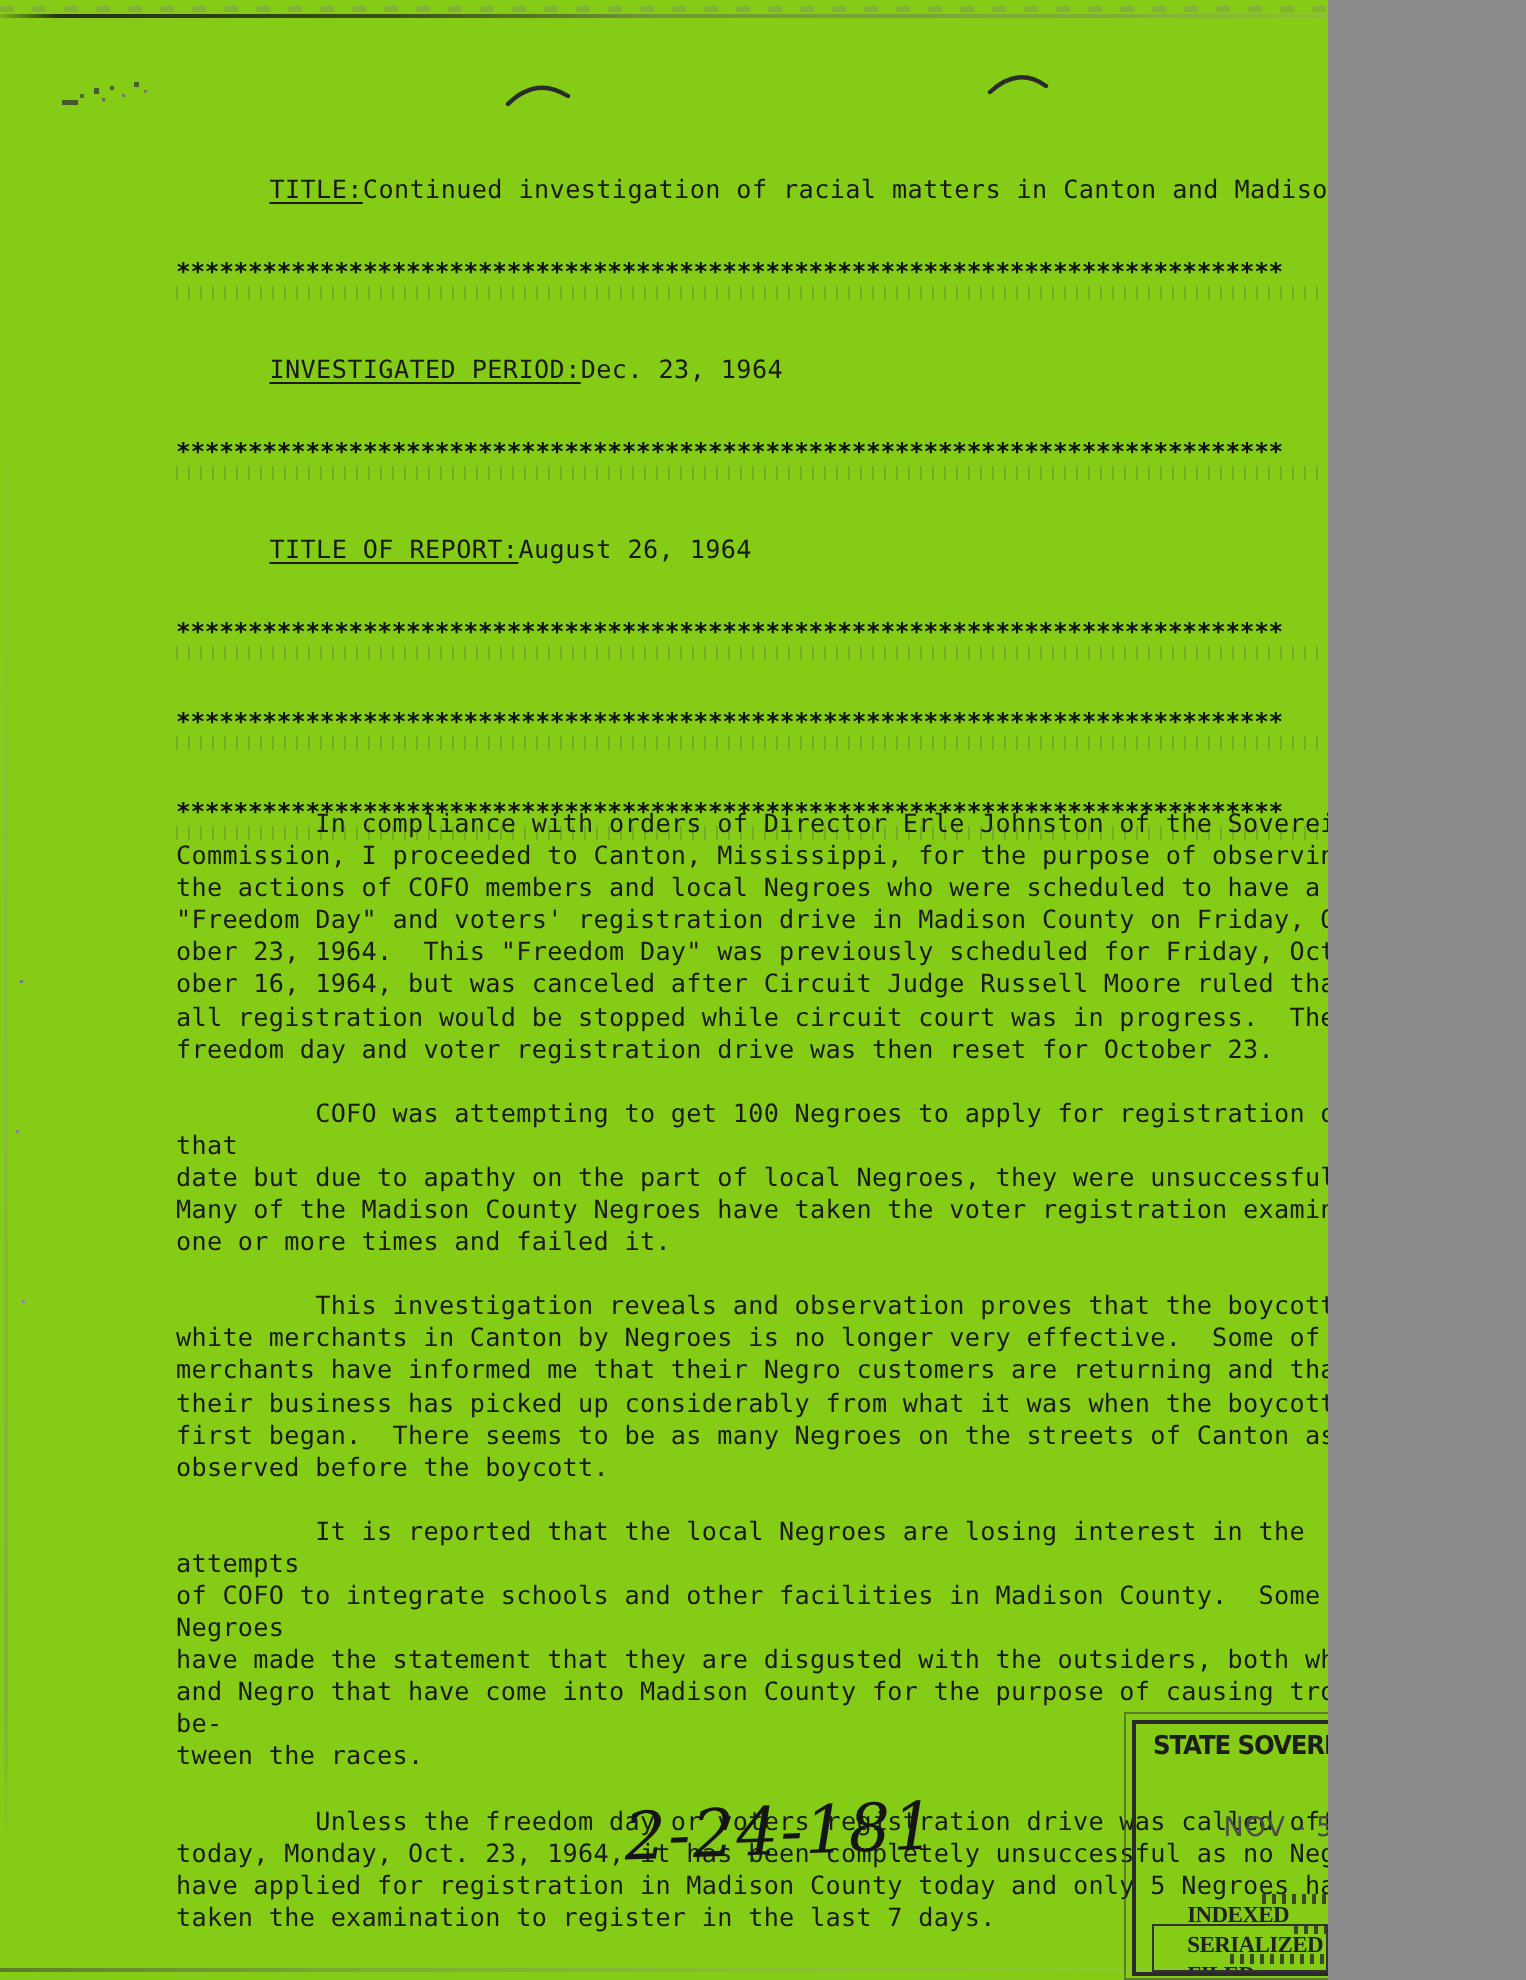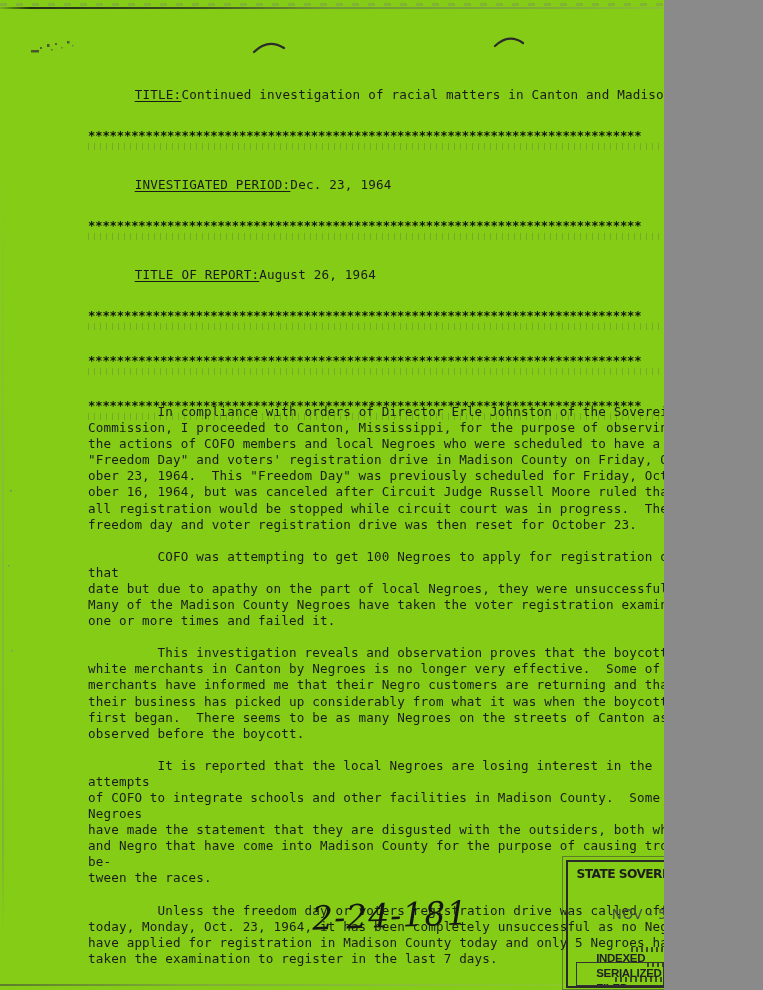--- a/index.html
+++ b/index.html
@@ -198,21 +198,21 @@
   }
   .stamp-lines {
     position: absolute;
     left: 5px;
     top: 78px;
     width: 176px;
   }
   .stamp-line {
     position: relative;
     height: 15px;
-    font-family: Liberation Sans, sans-serif;
+    font-family: Liberation Serif, serif;
     font-weight: 700;
     font-size: 11.5px;
     letter-spacing: -0.3px;
     color: #222;
     white-space: pre;
   }
   .stamp-line .dots {
     position: absolute;
     bottom: 3px;
     height: 5px;

